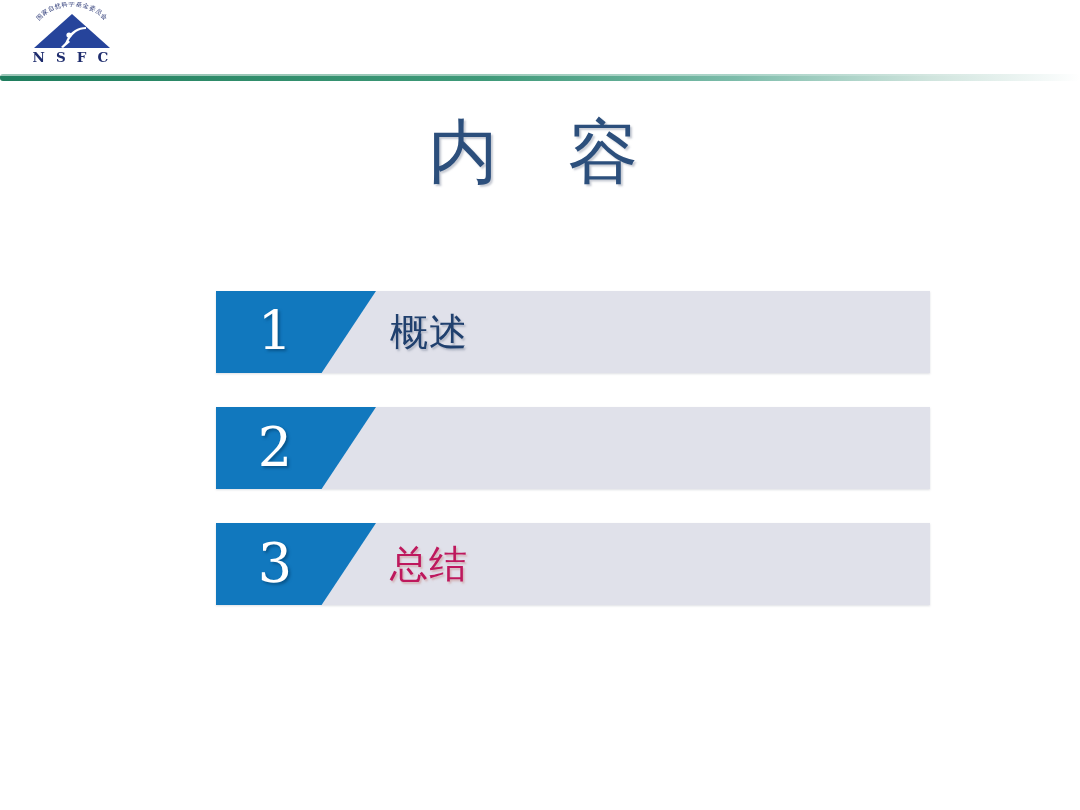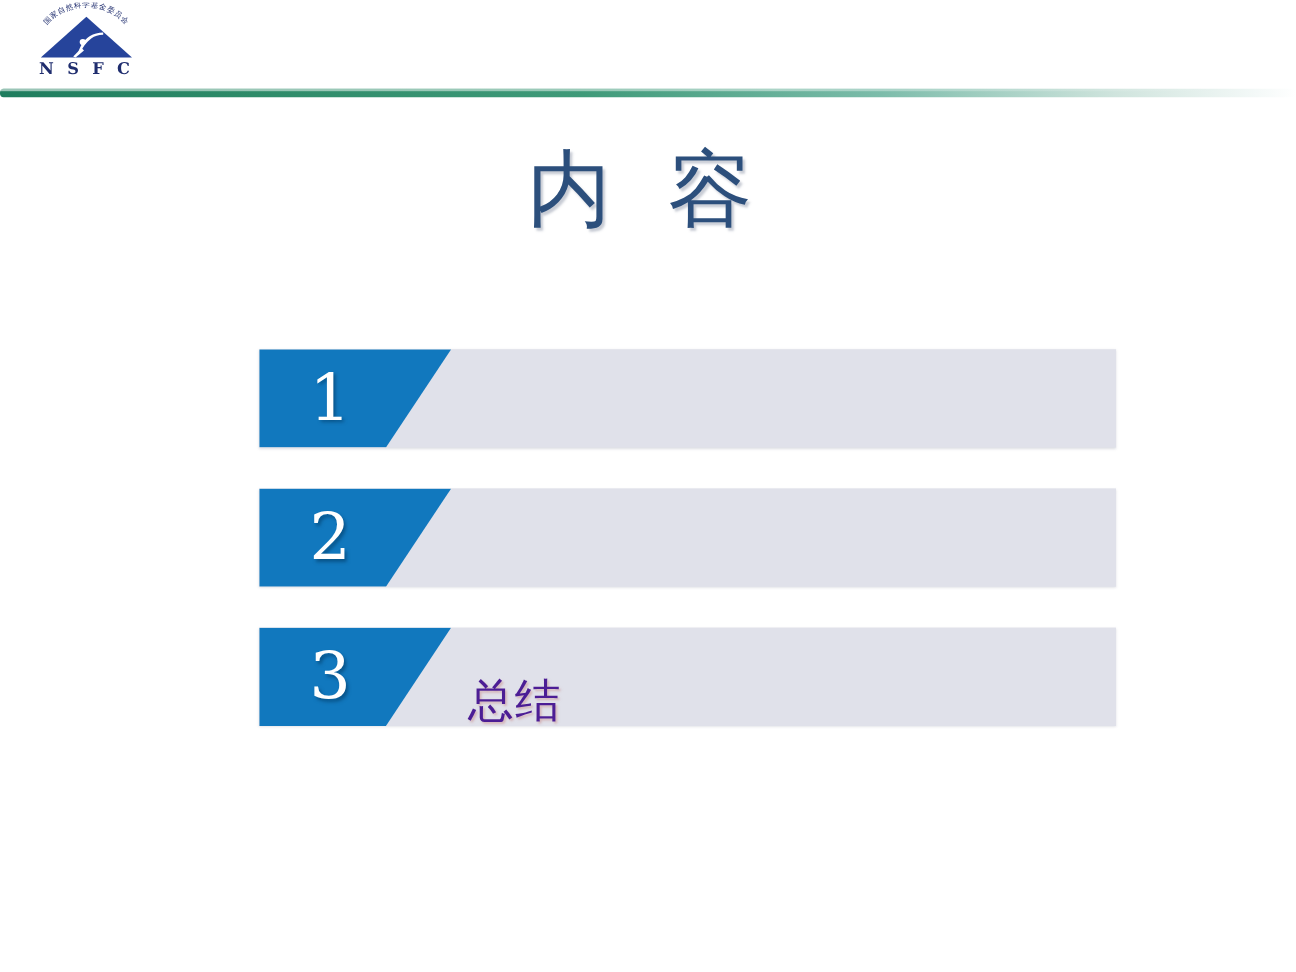--- a/index.html
+++ b/index.html
@@ -74,21 +74,21 @@
     left: 0;
     top: 112px;
     width: 1080px;
     text-align: center;
     font-size: 70px;
     line-height: 92px;
     letter-spacing: 14px;
     color: #2c4f7c;
     font-weight: 400;
     text-shadow: 2px 2px 2px rgba(130,140,160,.45);
-    font-family: Liberation Sans, sans-serif;
+    font-family: Liberation Mono, monospace;
   }
 
   
   .rows {
     position: absolute;
     left: 216px;
     top: 291px;
     width: 714px;
   }
   .row {
@@ -140,23 +140,22 @@
     height: 82px;
     display: flex;
     align-items: center;
     font-family: "DejaVu Sans", "Liberation Sans", sans-serif;
     font-size: 38px;
     letter-spacing: 1px;
     color: #20406e;
     text-shadow: 1.5px 1.5px 2px rgba(130,140,160,.5);
   }
   .row-label.accent-red {
-    color: #4c1d95;
+    color: #be185d;
     text-shadow: 1.5px 1.5px 2px rgba(200,140,140,.55);
-    margin-top: 20px;
   }
 </style>
 </head>
 <body>
 
 <div class="slide">
 
   <div class="header">
 
     <div class="logo">
@@ -184,20 +183,21 @@
   </div>
 
   <div class="title">内 容</div>
 
   <div class="rows">
 
     <div class="row">
       <div class="row-bar"></div>
       <div class="row-tab"></div>
       <div class="row-num">1</div>
+      <div class="row-label">概述</div>
     </div>
 
     <div class="row">
       <div class="row-bar"></div>
       <div class="row-tab"></div>
       <div class="row-num">2</div>
     </div>
 
     <div class="row">
       <div class="row-bar"></div>

